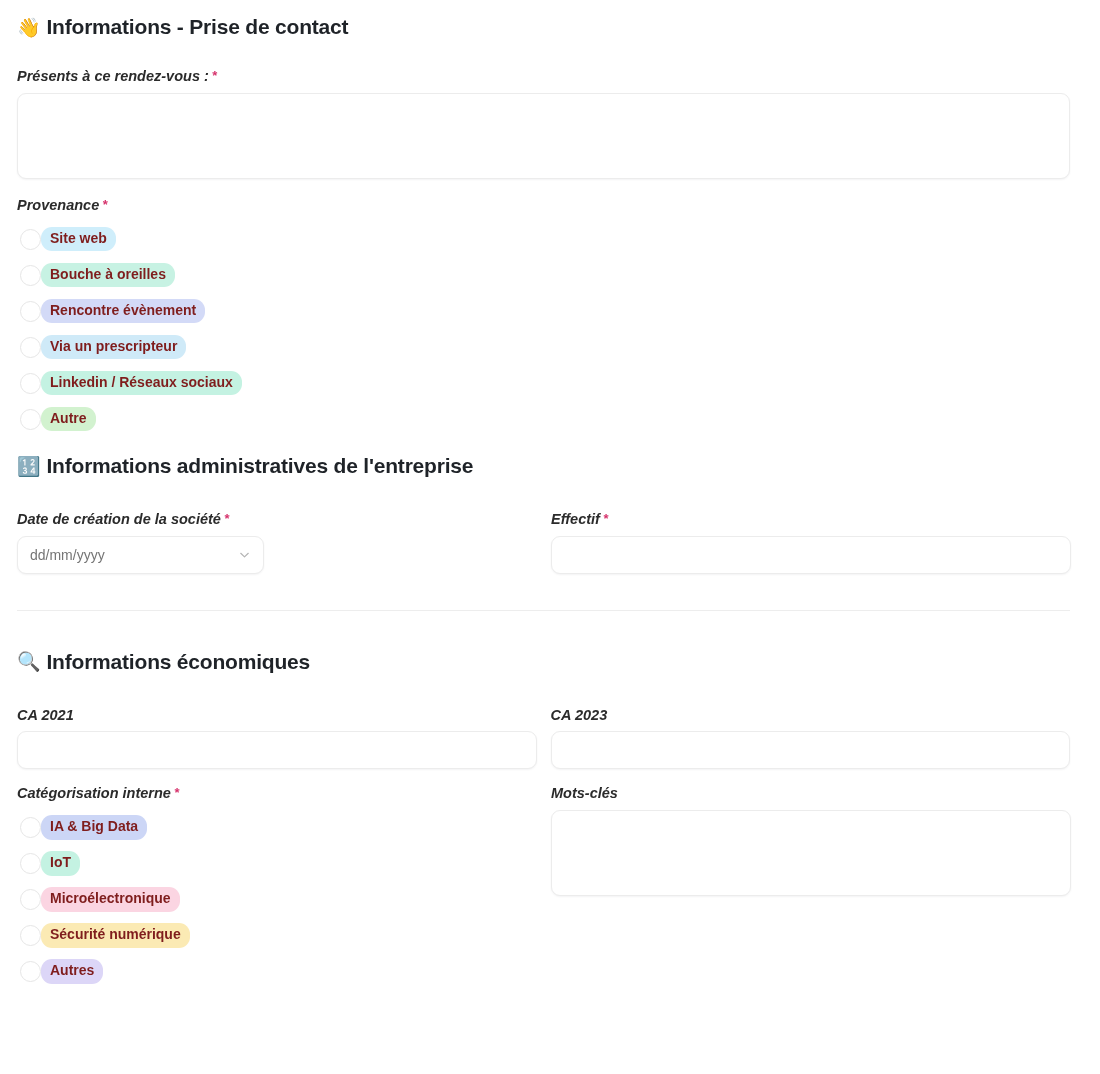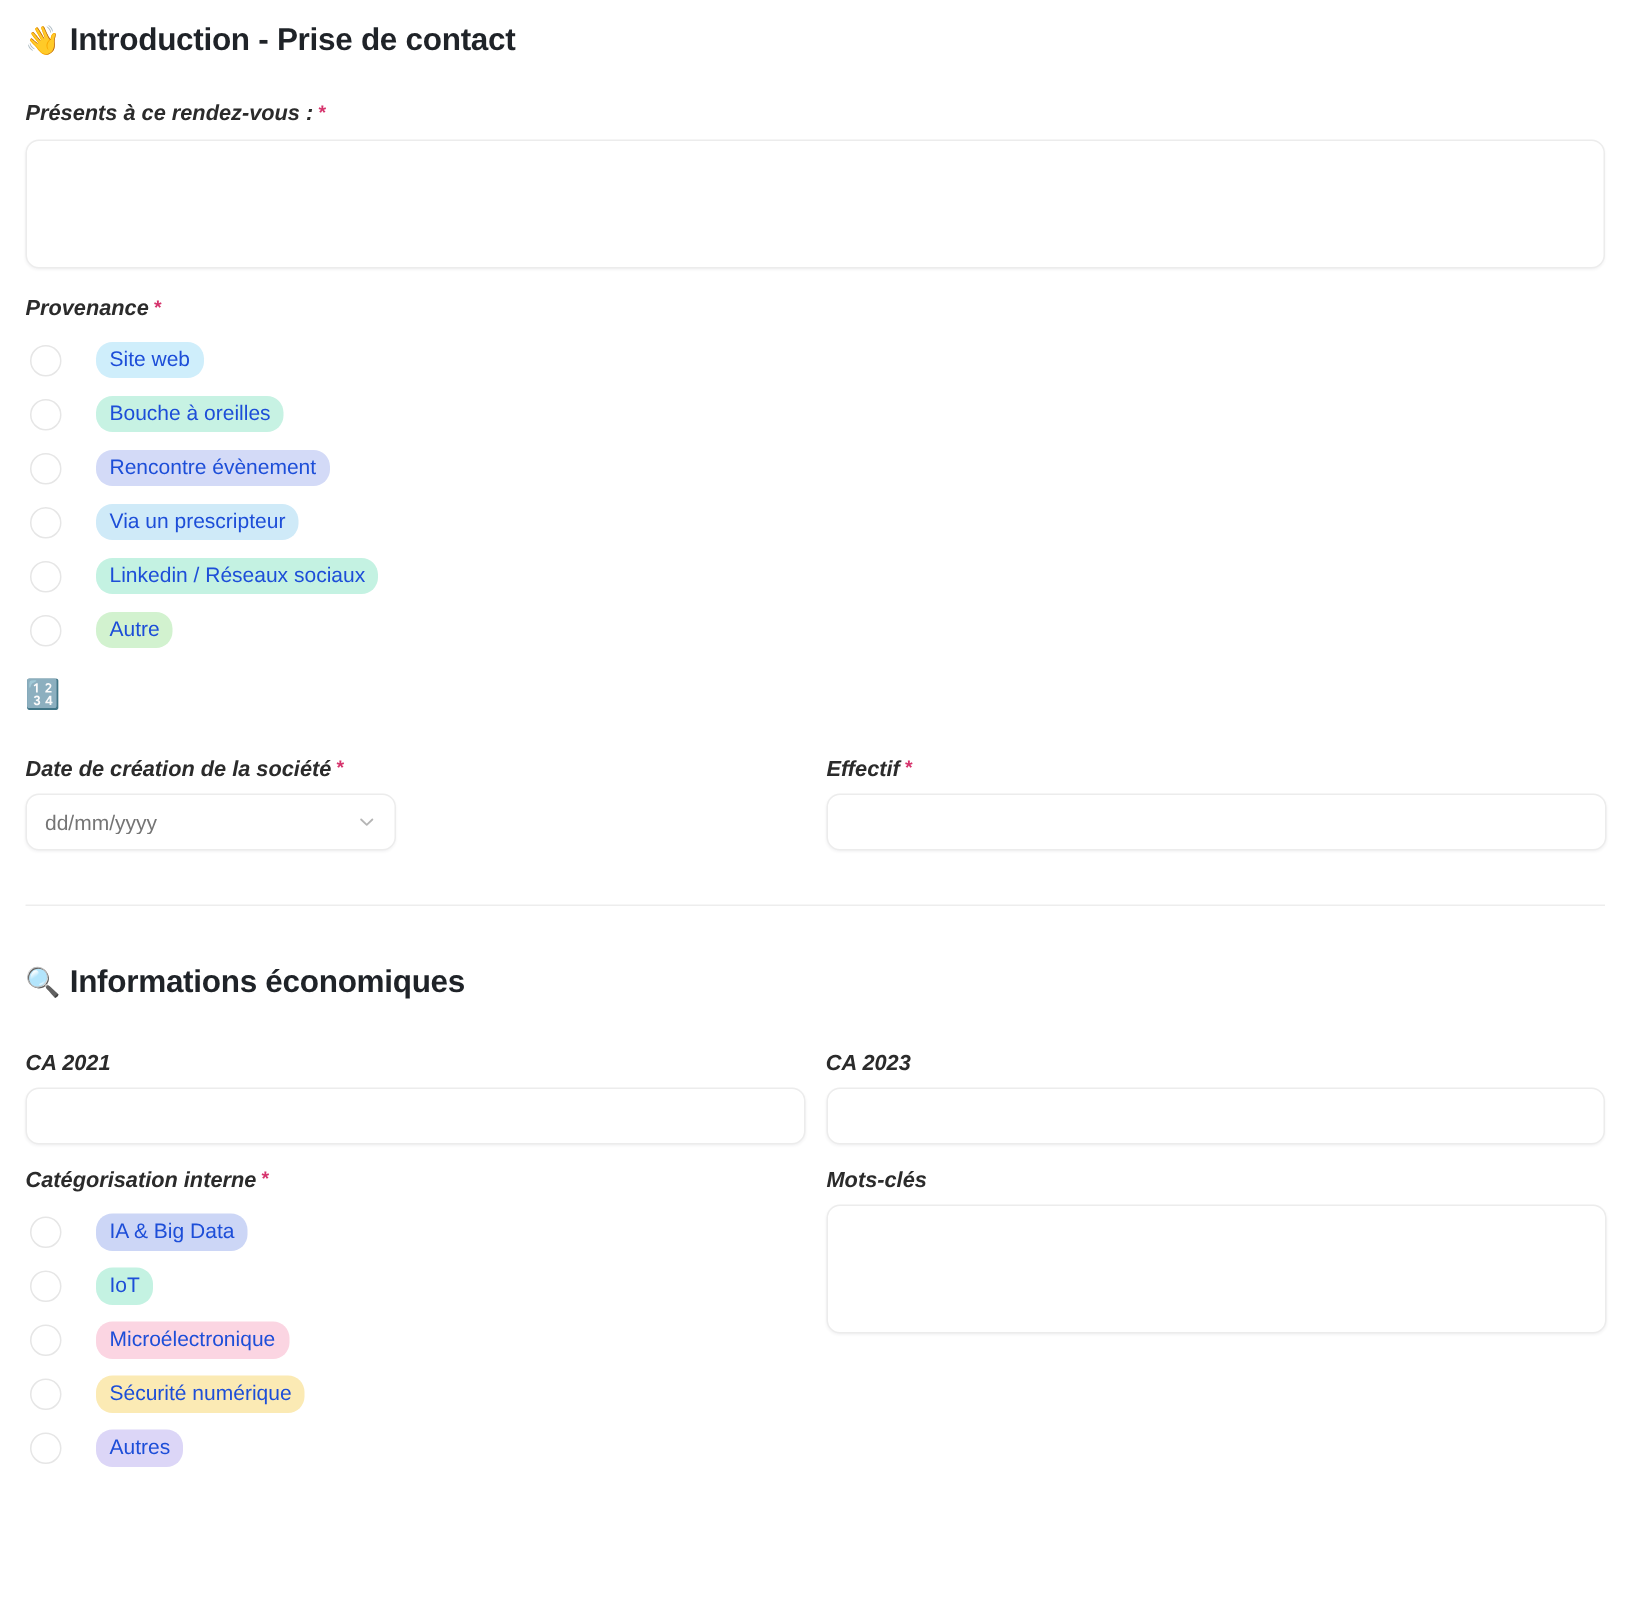--- a/index.html
+++ b/index.html
@@ -110,28 +110,28 @@
   .radio-dot {
     width: 19px;
     height: 19px;
     border-radius: 50%;
     border: 1.5px solid #e6e6e6;
     background: #ffffff;
     flex: 0 0 auto;
     margin-left: 3px;
   }
   .pill {
-    margin-left: 23px;
     display: inline-block;
     padding: 3px 9px 4px 9px;
     border-radius: 11px;
     font-size: 14px;
     line-height: 1.25;
-    color: #1d4ed8;
+    color: #7f1d1d;
     white-space: nowrap;
+    font-weight: bold;
   }
 
   
   .row-2 {
     display: flex;
     gap: 0;
   }
   .col-left  { width: 534px; flex: 0 0 534px; }
   .col-right { width: 520px; flex: 0 0 520px; }
 
@@ -152,21 +152,21 @@
 </style>
 </head>
 <body>
 
 <div class="page">
   <div class="wrap">
 
     
     <h2 class="section-head">
       <span class="emoji">👋</span>
-      <span>Introduction - Prise de contact</span>
+      <span>Informations - Prise de contact</span>
     </h2>
 
     <div style="height:28px"></div>
 
     <label class="field-label">
       <span>Présents à ce rendez-vous :</span><span class="req">*</span>
     </label>
     <textarea class="txt-area" rows="3" style="height: 86px; width: 1053px;" placeholder=""></textarea>
 
     <div style="height:14px"></div>
@@ -200,20 +200,21 @@
         <span class="radio-dot"></span>
         <span class="pill" style="background:#d2f2cf">Autre</span>
       </div>
     </div>
 
     <div style="height:16px"></div>
 
     
     <h2 class="section-head">
       <span class="emoji">🔢</span>
+      <span>Informations administratives de l'entreprise</span>
     </h2>
 
     <div style="height:32px"></div>
 
     <div class="row-2">
       <div class="col-left">
         <label class="field-label">
           <span>Date de création de la société</span><span class="req">*</span>
         </label>
         <div class="date-wrap">

